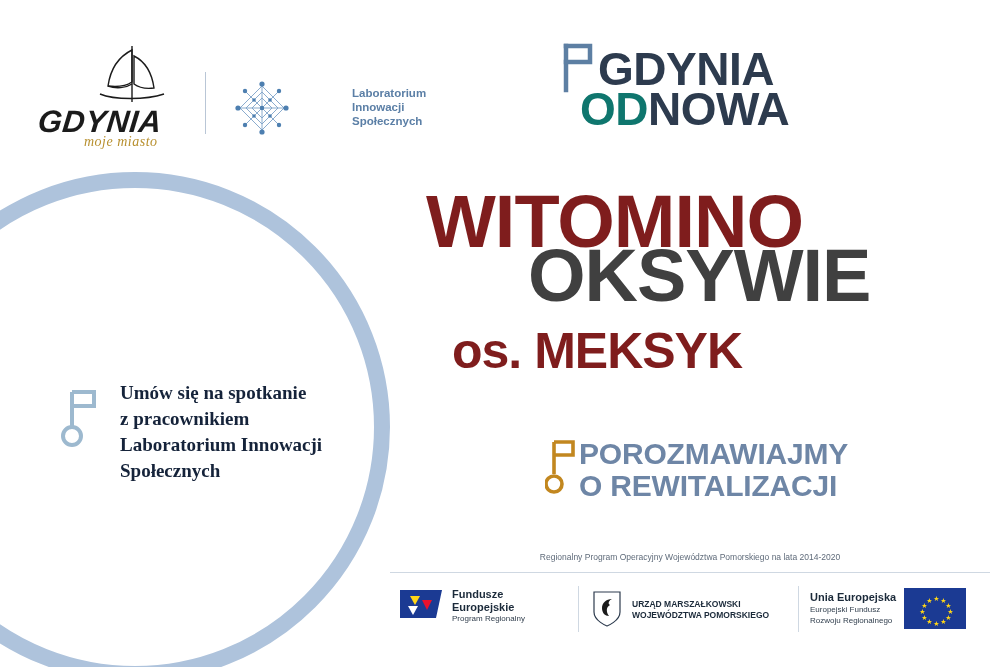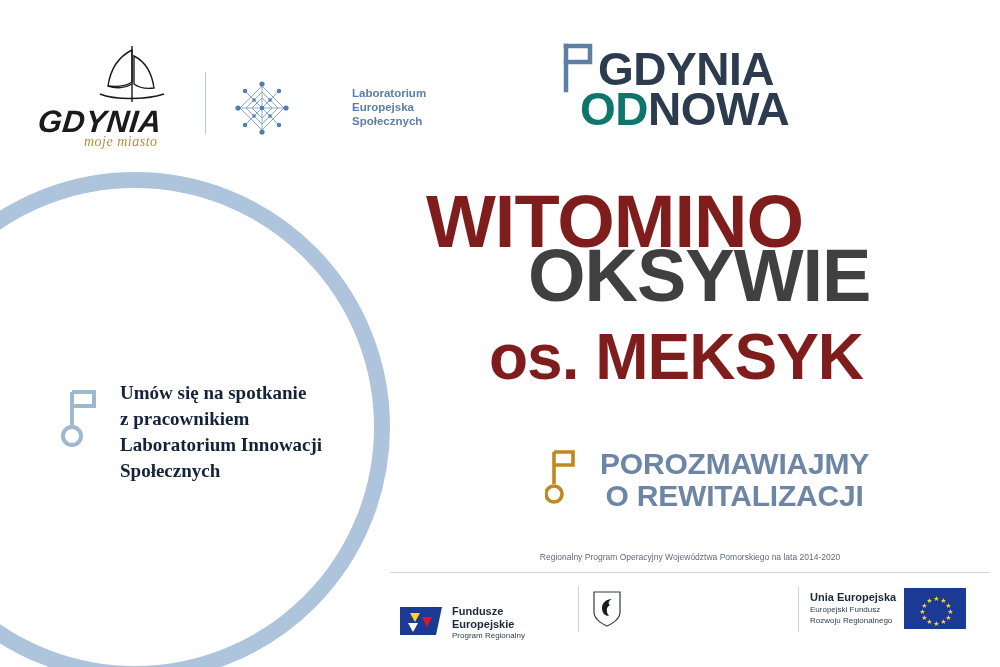--- a/index.html
+++ b/index.html
@@ -135,30 +135,29 @@
   .hl {
     font-family: "Liberation Sans", sans-serif;
     font-weight: bold;
     color: #7f1d1d;
     line-height: 0.92;
     white-space: nowrap;
     position: absolute;
   }
   .hl-1 { left: 26px;  top: 8px;   font-size: 74px; letter-spacing: -1px; }
   .hl-2 { left: 128px; top: 62px;  font-size: 74px; letter-spacing: -1px; color: #404040; text-align: center; }
-  .hl-3 { left: 52px;  top: 148px; font-size: 64px; letter-spacing: -1px; margin-left: 37px; }
+  .hl-3 { left: 52px;  top: 148px; font-size: 50px; letter-spacing: -1px; }
 
   
   .subhead {
     position: absolute;
-    left: 545px; top: 448px;
+    left: 545px; top: 438px;
     display: flex;
     align-items: flex-start;
-    gap: 21px;
-    text-align: center;
+    gap: 0;
   }
   .subhead-text {
     font-family: "Liberation Sans", sans-serif;
     font-weight: bold;
     font-size: 30px;
     line-height: 32px;
     color: #6e86a6;
     letter-spacing: -0.2px;
   }
   .subhead-text span { display: block; white-space: nowrap; }
@@ -184,21 +183,21 @@
     left: 390px; top: 580px;
     width: 600px;
     height: 70px;
   }
   .fl {
     position: absolute;
     display: flex;
     align-items: center;
     gap: 8px;
   }
-  .fl-eu-funds { left: 8px;  top: 21px; }
+  .fl-eu-funds { left: 8px;  top: 4px; }
   .fl-marshal  { left: 200px; top: 8px; }
   .fl-ue       { left: 420px; top: 8px; }
   .fl-text {
     font-size: 9px;
     line-height: 11px;
     color: #1b2a3a;
   }
   .fl-text .t1 { font-weight: bold; font-size: 11px; line-height: 12.5px; }
   .fl-text .t2 { font-weight: normal; font-size: 8px; color: #33404f; }
   .fl-text.right { text-align: left; }
@@ -270,21 +269,21 @@
             <circle cx="30" cy="30" r="2.2"></circle>
             <circle cx="22" cy="22" r="1.8"></circle>
               <circle cx="38" cy="22" r="1.8"></circle>
             <circle cx="22" cy="38" r="1.8"></circle>
               <circle cx="38" cy="38" r="1.8"></circle>
           </g>
         </svg>
       </span>
       <div class="lis-text">
         <span>Laboratorium</span>
-        <span>Europejska</span>
+        <span>Innowacji</span>
         <span>Społecznych</span>
       </div>
     </div>
   </div>
 
   <div class="brand">
     <div class="brand-row1">
       <span class="keyflag">
         <svg width="42" height="54" viewBox="0 0 42 54">
           <g fill="none" stroke="#5d7fa3" stroke-width="4.5" stroke-linecap="square">
@@ -367,20 +366,24 @@
     <div class="divider-v" style="left:188px;"></div>
 
     <div class="fl fl-marshal">
       <span>
         <svg width="34" height="40" viewBox="0 0 34 40">
           <path d="M4 4 L30 4 L30 24 C30 33 17 38 17 38 C17 38 4 33 4 24 Z" fill="#ffffff" stroke="#2d3b4e" stroke-width="1.2"></path>
           <path d="M22 11 C16 11 12 15 12 20 C12 25 15 28 19 28 C16 24 16 19 20 17 C18 16 18 13 22 11 Z" fill="#1b1b1b"></path>
           <circle cx="21" cy="13" r="1.1" fill="#ffffff"></circle>
         </svg>
       </span>
+      <div class="fl-text">
+        <div style="font-weight:bold;font-size:8.5px;">URZĄD MARSZAŁKOWSKI</div>
+        <div style="font-weight:bold;font-size:8.5px;">WOJEWÓDZTWA POMORSKIEGO</div>
+      </div>
     </div>
 
     <div class="divider-v" style="left:408px;"></div>
 
     <div class="fl fl-ue">
       <div class="fl-text right">
         <div class="t1">Unia Europejska</div>
         <div class="t2">Europejski Fundusz</div>
         <div class="t2">Rozwoju Regionalnego</div>
       </div>

